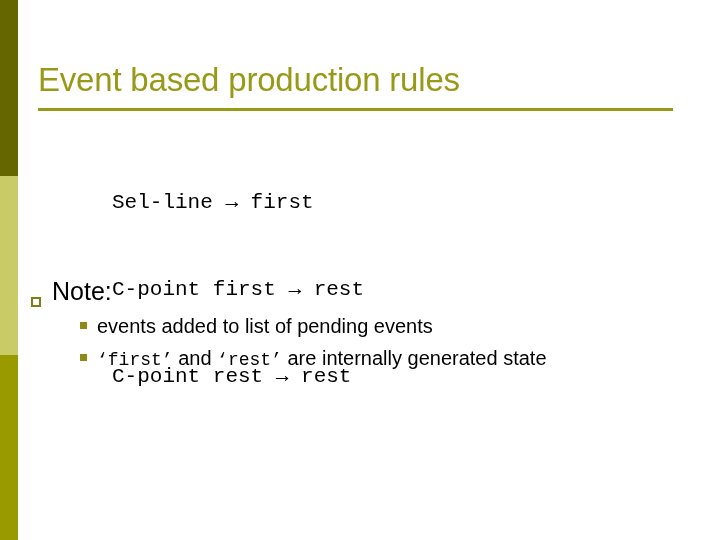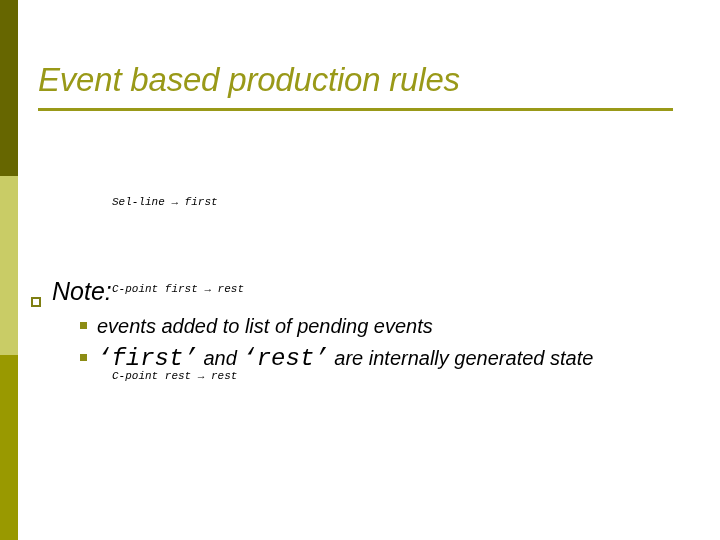--- a/index.html
+++ b/index.html
@@ -14,21 +14,20 @@
     overflow: hidden;
     position: relative;
   }
 
   .slide {
     position: relative;
     width: 720px;
     height: 540px;
     background: #ffffff;
     overflow: hidden;
-    font-style: italic;
   }
 
   
   .sidebar {
     position: absolute;
     left: 0;
     top: 0;
     width: 18px;
     height: 540px;
   }
@@ -63,21 +62,21 @@
     height: 3px;
     background: #999918;
   }
 
   
   .code-block {
     position: absolute;
     left: 112px;
     top: 130px;
     font-family: "Liberation Mono", "DejaVu Sans Mono", monospace;
-    font-size: 11px;
+    font-size: 21px;
     line-height: 29px;
     color: #000000;
     white-space: pre;
   }
   .code-line { white-space: pre; }
 
   
   .content {
     position: absolute;
     left: 0;
@@ -130,21 +129,21 @@
   }
   .bullet-l2 .text {
     font-size: 20px;
     line-height: 31px;
     color: #000000;
     font-family: "Liberation Sans", sans-serif;
     max-width: 540px;
   }
   .mono-inline {
     font-family: "Liberation Mono", "DejaVu Sans Mono", monospace;
-    font-size: 24px;
+    font-size: 18px;
   }
   .spacer-final { height: 8px; }
 </style>
 </head>
 <body>
 
 <div class="slide">
 
   <div class="sidebar">
     <div class="sidebar-seg top"></div>

